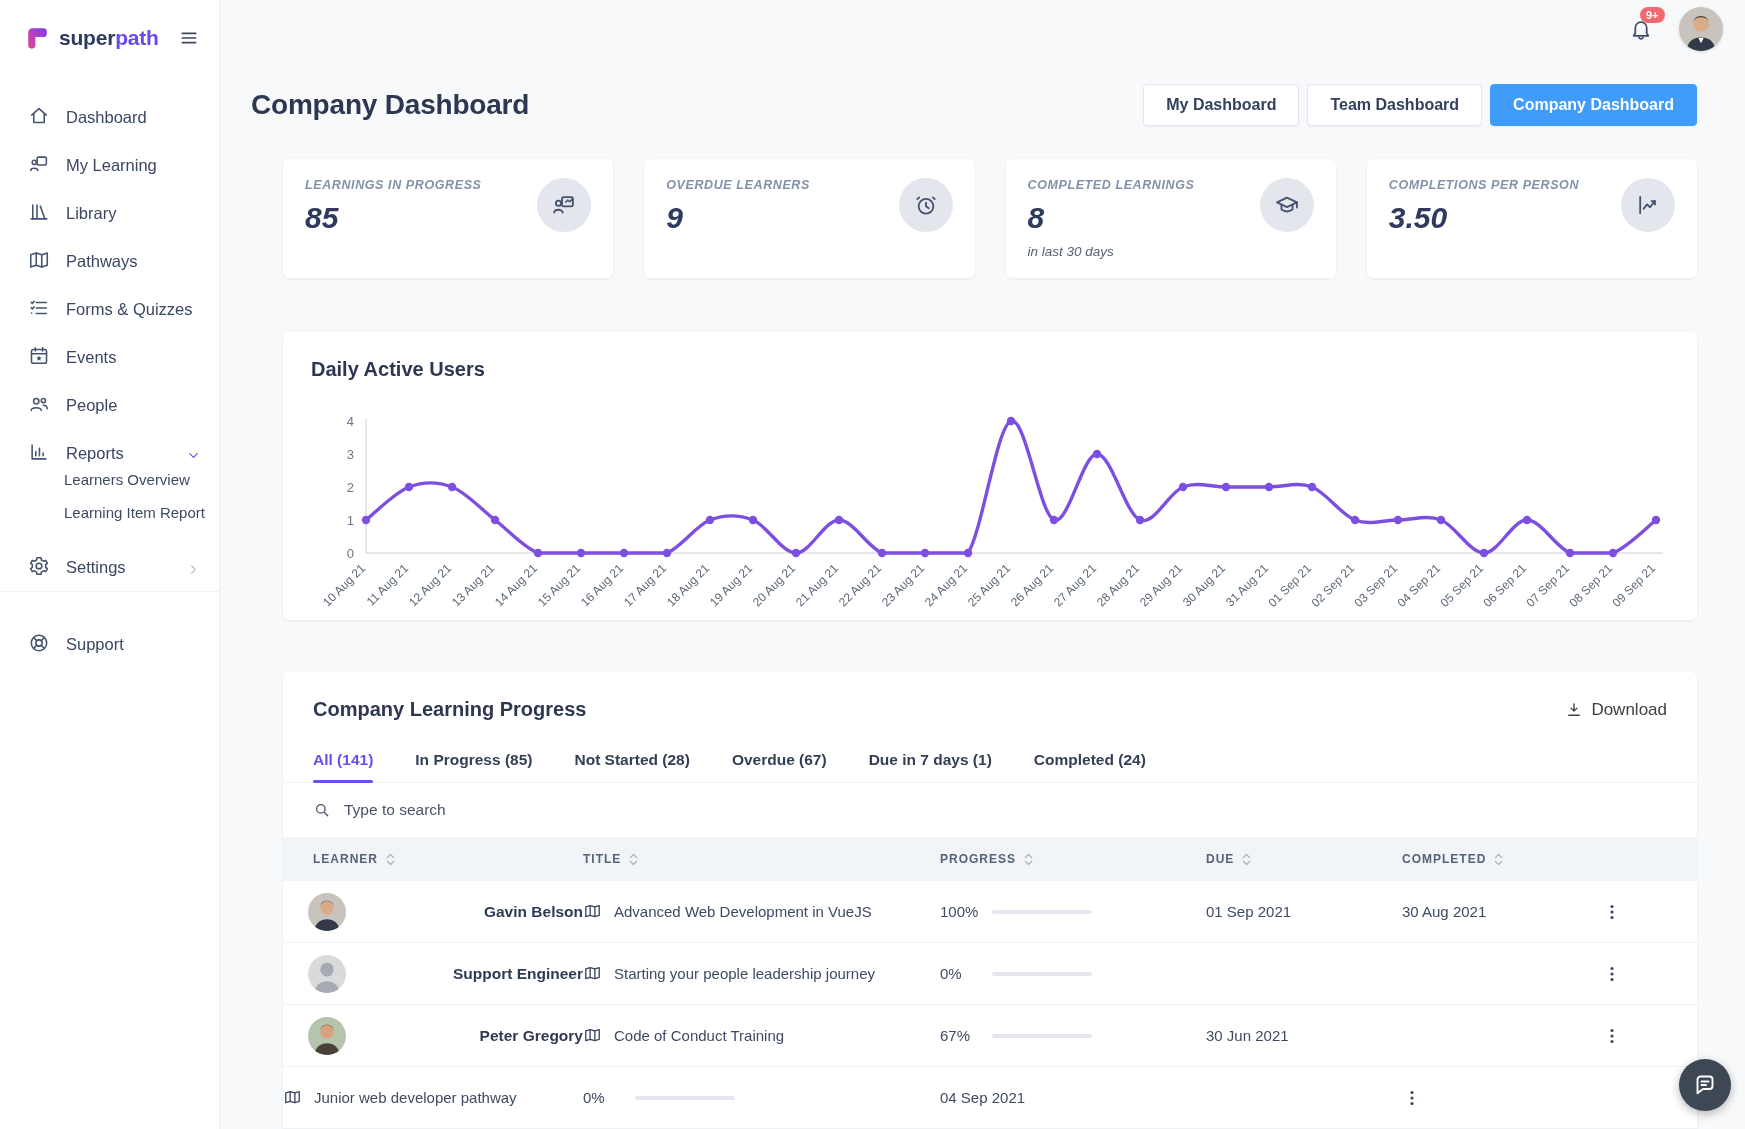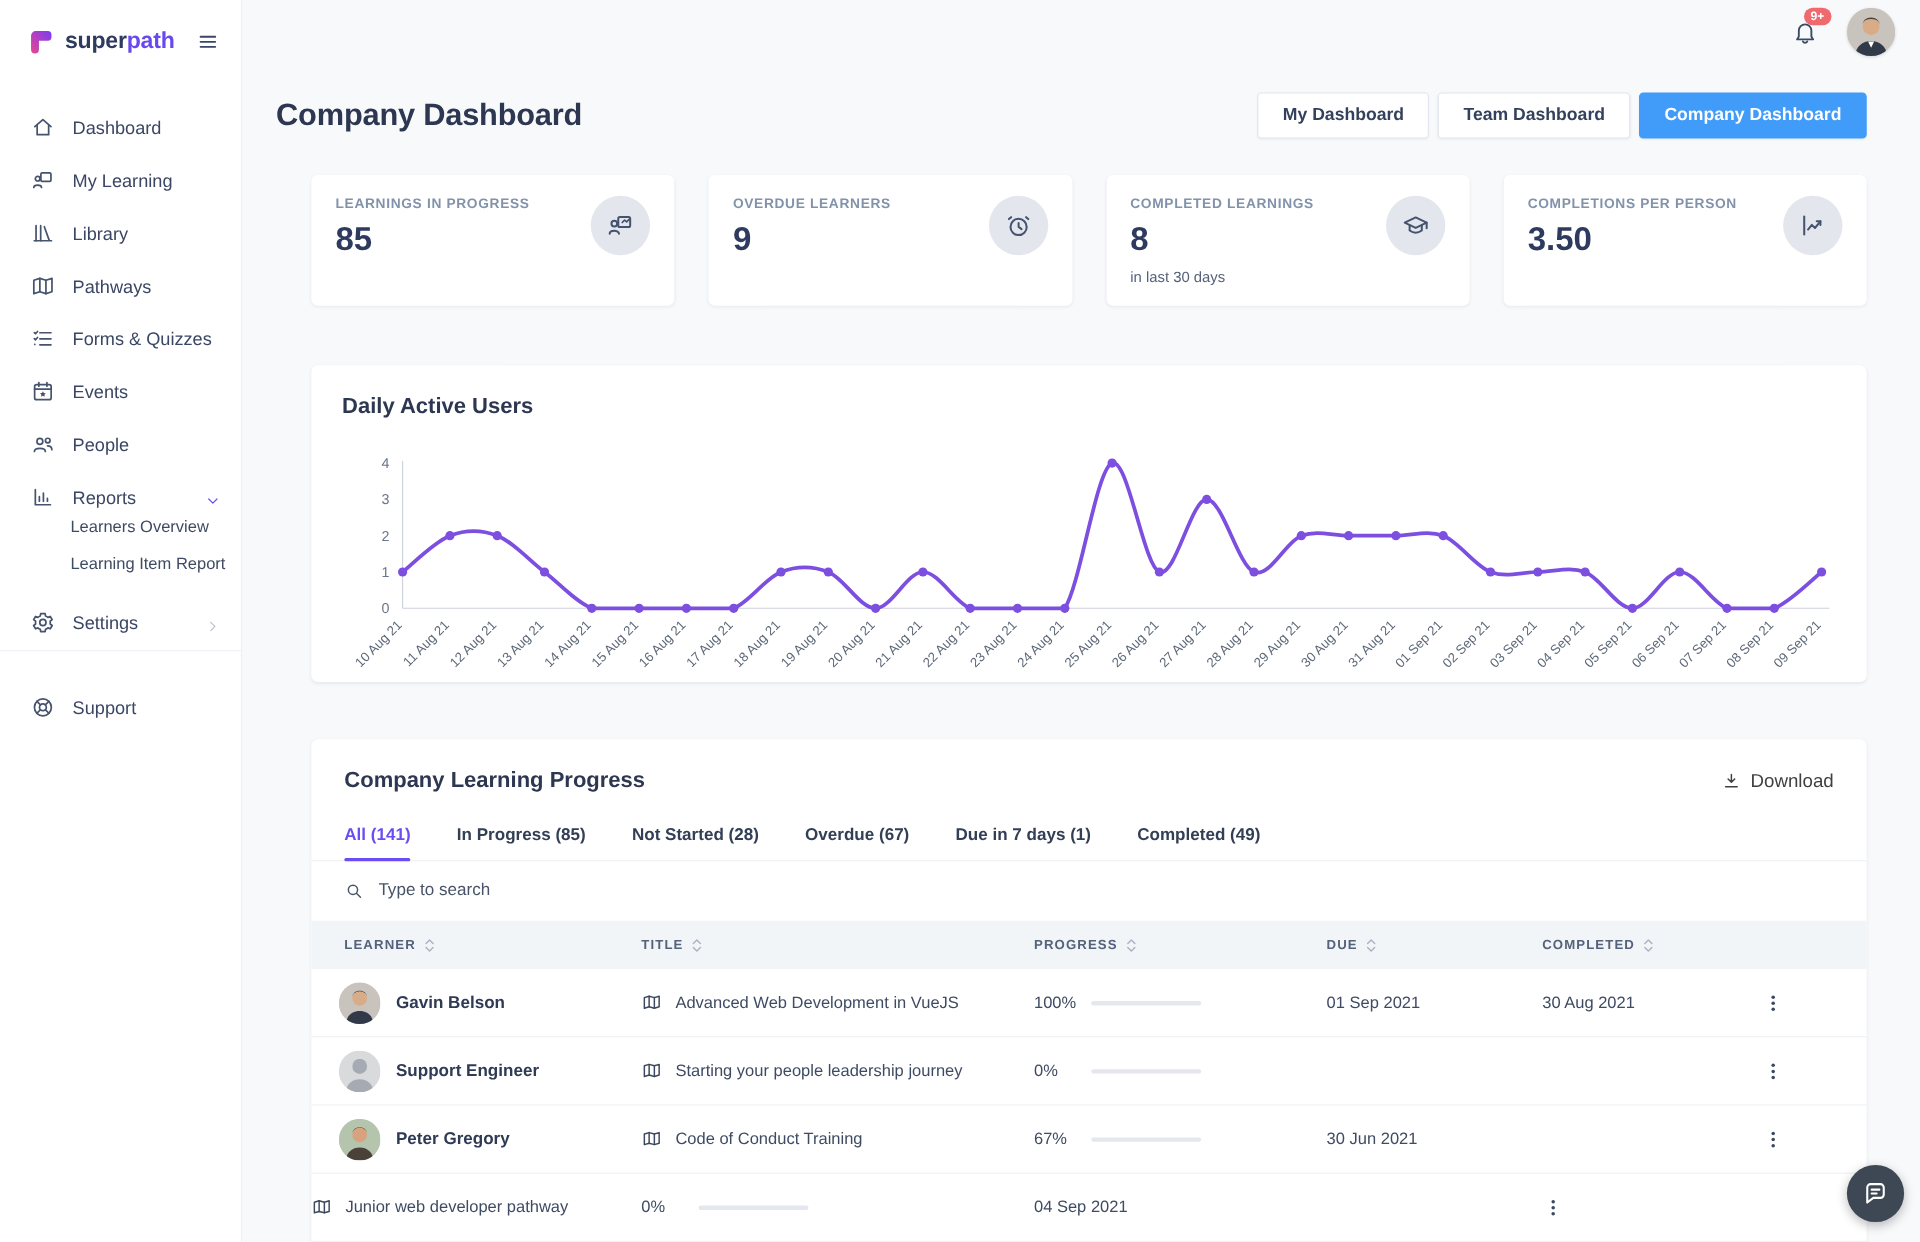--- a/index.html
+++ b/index.html
@@ -44,21 +44,21 @@
 
   .page-head { display:flex; align-items:center; padding:26px 48px 0 31px; }
   h1 { font-size:28px; color:#2d3752; font-weight:800; margin:0; letter-spacing:-.2px; }
   .switcher { margin-left:auto; display:flex; gap:8px; }
   .sw-btn { height:42px; padding:0 22px; background:#fff; border:1px solid #e2e6ee; border-radius:4px;
             font-size:16px; font-weight:600; color:#33415c; display:flex; align-items:center;
             cursor:pointer; box-shadow:0 1px 2px rgba(30,45,80,.05); }
   .sw-btn.active { background:#419bf9; border-color:#419bf9; color:#fff; }
 
   .content { padding:0 48px 0 31px; }
-  .stats { display:flex; gap:31px; margin-top:33px; margin-left:32px; }
+  .stats { display:flex; gap:31px; margin-top:33px; margin-left:32px;font-style:italic; }
   .stat-card { flex:1; background:#fff; border-radius:6px; box-shadow:0 1px 3px rgba(25,39,70,.07);
                padding:19px 22px; display:flex; min-height:104px; }
   .stat-label { font-size:12.5px; letter-spacing:.6px; color:#8292aa; font-weight:700; }
   .stat-value { font-size:30px; font-weight:800; color:#2e3b5e; margin-top:9px; }
   .stat-sub { font-size:13.5px; color:#56627a; margin-top:9px; }
   .stat-ic { margin-left:auto; width:54px; height:54px; border-radius:50%; background:#e3e7ed;
              display:flex; align-items:center; justify-content:center; color:#46536e; flex:none; }
   .stat-ic svg { width:26px; height:26px; }
 
   .card { background:#fff; border-radius:6px; box-shadow:0 1px 3px rgba(25,39,70,.07); margin-left:32px; }
@@ -81,21 +81,21 @@
                       font-family:"Liberation Sans",sans-serif; }
   .search-row input::placeholder { color:#3f4a5f; opacity:.95; }
 
   .tbl-head, .tbl-row { display:grid; grid-template-columns:300px 357px 266px 196px 200px 1fr; align-items:center; }
   .tbl-head { background:#f2f5f8; height:44px; font-size:12px; letter-spacing:1px; color:#55627b; font-weight:700; }
   .th { display:flex; align-items:center; gap:7px; cursor:pointer; }
   .th:first-child { padding-left:30px; }
   .sort { color:#aab3c2; } .sort svg { width:11px; height:13px; }
   .tbl-row { height:62px; border-bottom:1px solid #eef1f5; font-size:15px; color:#3e4b63; cursor:pointer; }
   .cell-learner { display:flex; align-items:center; gap:14px; padding-left:25px;
-                  font-weight:700; color:#2f3b55; font-size:15.5px; }
+                  font-weight:700; color:#2f3b55; font-size:15.5px;justify-content:space-between; }
   .avatar { width:38px; height:38px; border-radius:50%; overflow:hidden; flex:none; }
   .avatar svg { width:100%; height:100%; }
   .cell-title { display:flex; align-items:center; gap:12px; }
   .row-book { color:#3c485f; width:19px; height:19px; flex:none; }
   .row-book svg { width:19px; height:19px; }
   .cell-progress { display:flex; align-items:center; }
   .pct { width:52px; }
   .pbar { width:100px; height:4px; border-radius:2px; background:#e4e8ee; overflow:hidden; }
   .pfill { height:100%; background:#1c3252; border-radius:2px; }
   .kebab { color:#3c485f; width:20px; height:20px; cursor:pointer; }
@@ -422,21 +422,21 @@
             </svg>
           <span>Download</span>
         </span>
       </div>
       <div class="tabs" id="lp-tabs">
           <div class="tab active">All (141)</div>
           <div class="tab">In Progress (85)</div>
           <div class="tab">Not Started (28)</div>
           <div class="tab">Overdue (67)</div>
           <div class="tab">Due in 7 days (1)</div>
-          <div class="tab">Completed (49)</div>
+          <div class="tab">Completed (24)</div>
         </div>
       <div class="search-row">
         <svg viewBox="0 0 24 24" fill="none" stroke="currentColor" stroke-width="1.8" stroke-linecap="round">
           <circle cx="10.5" cy="10.5" r="5.6"></circle>
             <path d="M15 15l4.6 4.6"></path>
           </svg>
         <input type="text" placeholder="Type to search" style="">
       </div>
       <div class="tbl-head" id="tbl-head">
           <div class="th">

